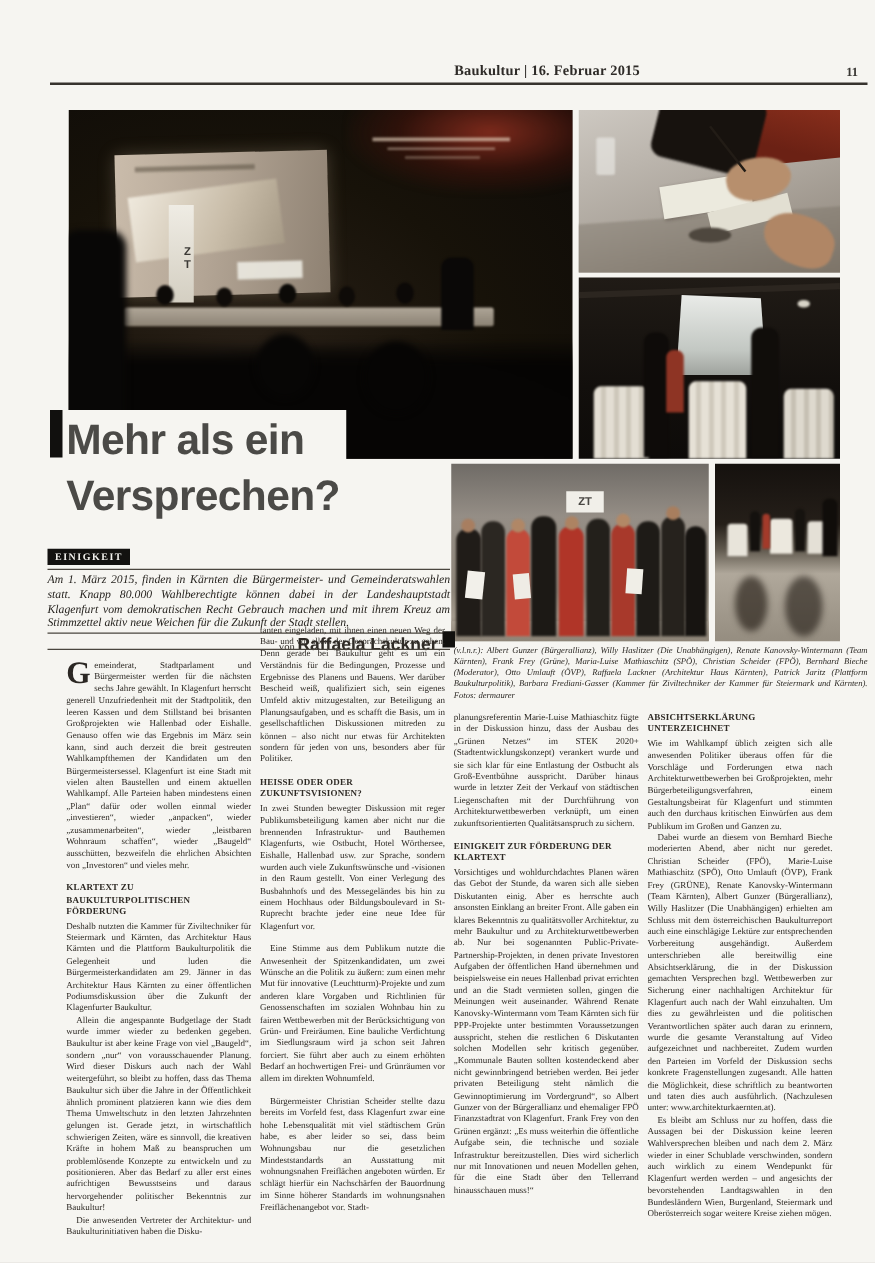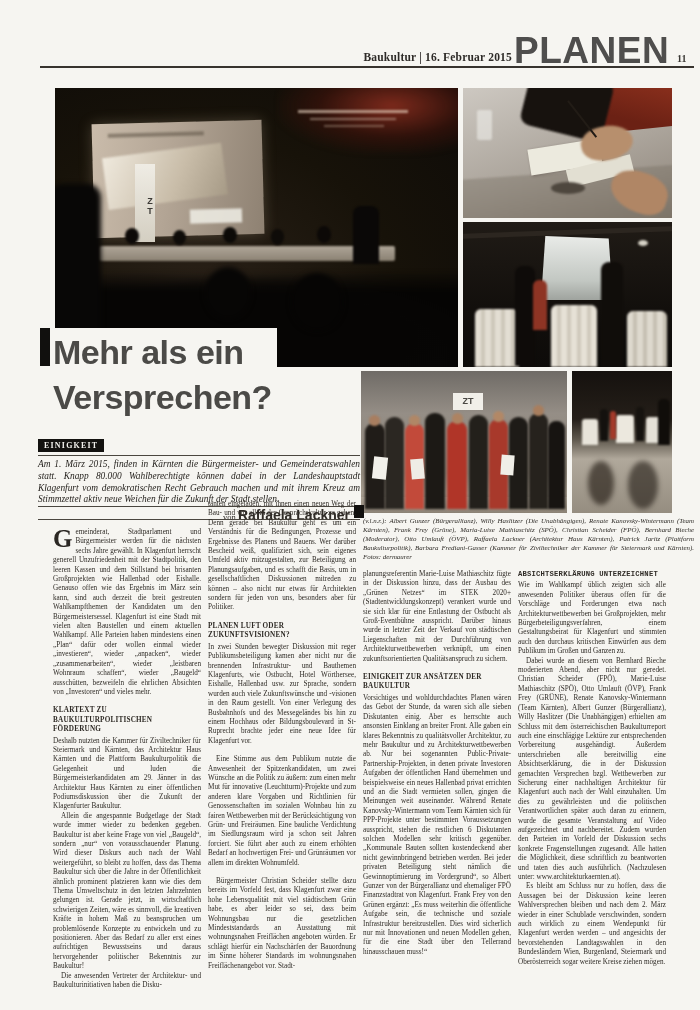--- a/index.html
+++ b/index.html
@@ -44,35 +44,34 @@
   
   .bcol{position:absolute;width:148px;overflow:hidden;font:7.2px/9.4px "Liberation Serif",serif;color:#2f2b26;text-align:justify;}
   .c1{left:53px;top:528px;height:470px;}
   .c2{left:208px;top:500px;height:470px;}
   .c3{left:363px;top:570px;height:434px;}
   .c4{left:518px;top:570px;height:434px;}
   .bcol p{margin:0;}
   .bcol p.ind{text-indent:8px;}
   .bcol p.gap{margin-top:9px;}
   .subhead{font-weight:bold;letter-spacing:.2px;margin:9px 0 2px 0;text-align:left;}
-  .bcol .subhead:first-child{margin-top:0;font-family:Liberation Mono, monospace;}
+  .bcol .subhead:first-child{margin-top:0;}
   .dropcap{float:left;font:bold 25px/20px "Liberation Serif",serif;padding:1px 3px 0 0;color:#2b2723;}
 
   
   .soft{filter:blur(1px);}
   .softer{filter:blur(2.5px);}
   .vtext{writing-mode:vertical-rl;text-orientation:upright;}
 </style>
 </head>
 <body>
 
 <div id="page">
 
   <div class="issue">Baukultur | 16. Februar 2015</div>
-  <div class="section-title">PLANEN</div>
   <div class="pagenum">11</div>
   <div class="header-rule"></div>
 
   <div class="photo ph-main">
     <div class="abs softer" style="right:-10px;top:-14px;width:190px;height:80px;background:radial-gradient(ellipse at 60% 40%,#7d2a1c 0%,rgba(70,20,12,.55) 45%,rgba(20,8,5,0) 75%);"></div>
     <div class="abs soft" style="right:50px;top:22px;width:110px;height:3px;background:rgba(230,210,190,.65);"></div>
     <div class="abs soft" style="right:62px;top:30px;width:86px;height:2px;background:rgba(230,210,190,.45);"></div>
     <div class="abs soft" style="right:74px;top:37px;width:60px;height:2px;background:rgba(230,210,190,.35);"></div>
     <div class="abs" style="left:38px;top:34px;width:170px;height:114px;background:linear-gradient(100deg,#cabcab 0%,#b3a595 45%,#8e8172 100%);transform:rotate(-1.5deg);box-shadow:0 0 14px rgba(210,190,160,.25);">
       <div class="abs soft" style="left:12px;top:28px;width:120px;height:52px;background:linear-gradient(120deg,#efe9dd 0%,#c9bda9 60%,#a69a86 100%);transform:rotate(-6deg);"></div>
@@ -177,28 +176,28 @@
 
   <div class="bcol c1">
       <p class=""><span class="dropcap">G</span>emeinderat, Stadtparlament und Bürgermeister werden für die nächsten sechs Jahre gewählt. In Klagenfurt herrscht generell Unzufriedenheit mit der Stadtpolitik, den leeren Kassen und dem Stillstand bei brisanten Großprojekten wie Hallenbad oder Eishalle. Genauso offen wie das Ergebnis im März sein kann, sind auch derzeit die breit gestreuten Wahlkampfthemen der Kandidaten um den Bürgermeistersessel. Klagenfurt ist eine Stadt mit vielen alten Baustellen und einem aktuellen Wahlkampf. Alle Parteien haben mindestens einen „Plan“ dafür oder wollen einmal wieder „investieren“, wieder „anpacken“, wieder „zusammenarbeiten“, wieder „leistbaren Wohnraum schaffen“, wieder „Baugeld“ ausschütten, bezweifeln die ehrlichen Absichten von „Investoren“ und vieles mehr.</p>
       <div class="subhead">KLARTEXT ZU BAUKULTURPOLITISCHEN FÖRDERUNG</div>
       <p class="">Deshalb nutzten die Kammer für Ziviltechniker für Steiermark und Kärnten, das Architektur Haus Kärnten und die Plattform Baukulturpolitik die Gelegenheit und luden die Bürgermeisterkandidaten am 29. Jänner in das Architektur Haus Kärnten zu einer öffentlichen Podiumsdiskussion über die Zukunft der Klagenfurter Baukultur.</p>
       <p class="ind ">Allein die angespannte Budgetlage der Stadt wurde immer wieder zu bedenken gegeben. Baukultur ist aber keine Frage von viel „Baugeld“, sondern „nur“ von vorausschauender Planung. Wird dieser Diskurs auch nach der Wahl weitergeführt, so bleibt zu hoffen, dass das Thema Baukultur sich über die Jahre in der Öffentlichkeit ähnlich prominent platzieren kann wie dies dem Thema Umweltschutz in den letzten Jahrzehnten gelungen ist. Gerade jetzt, in wirtschaftlich schwierigen Zeiten, wäre es sinnvoll, die kreativen Kräfte in hohem Maß zu beanspruchen um problemlösende Konzepte zu entwickeln und zu positionieren. Aber das Bedarf zu aller erst eines aufrichtigen Bewusstseins und daraus hervorgehender politischer Bekenntnis zur Baukultur!</p>
       <p class="ind ">Die anwesenden Vertreter der Architektur- und Baukulturinitiativen haben die Disku-</p>
     </div>
   <div class="bcol c2">
       <p class="">tanten eingeladen, mit ihnen einen neuen Weg der Bau- und vor allem der Gesprächskultur zu gehen. Denn gerade bei Baukultur geht es um ein Verständnis für die Bedingungen, Prozesse und Ergebnisse des Planens und Bauens. Wer darüber Bescheid weiß, qualifiziert sich, sein eigenes Umfeld aktiv mitzugestalten, zur Beteiligung an Planungsaufgaben, und es schafft die Basis, um in gesellschaftlichen Diskussionen mitreden zu können – also nicht nur etwas für Architekten sondern für jeden von uns, besonders aber für Politiker.</p>
-      <div class="subhead">PLANEN LUFT ODER ZUKUNFTSVISIONEN?</div>
+      <div class="subhead">HEISSE ODER ODER ZUKUNFTSVISIONEN?</div>
       <p class="">In zwei Stunden bewegter Diskussion mit reger Publikumsbeteiligung kamen aber nicht nur die brennenden Infrastruktur- und Bauthemen Klagenfurts, wie Ostbucht, Hotel Wörthersee, Eishalle, Hallenbad usw. zur Sprache, sondern wurden auch viele Zukunftswünsche und -visionen in den Raum gestellt. Von einer Verlegung des Busbahnhofs und des Messegeländes bis hin zu einem Hochhaus oder Bildungsboulevard in St-Ruprecht brachte jeder eine neue Idee für Klagenfurt vor.</p>
       <p class="ind gap">Eine Stimme aus dem Publikum nutzte die Anwesenheit der Spitzenkandidaten, um zwei Wünsche an die Politik zu äußern: zum einen mehr Mut für innovative (Leuchtturm)-Projekte und zum anderen klare Vorgaben und Richtlinien für Genossenschaften im sozialen Wohnbau hin zu fairen Wettbewerben mit der Berücksichtigung von Grün- und Freiräumen. Eine bauliche Verdichtung im Siedlungsraum wird ja schon seit Jahren forciert. Sie führt aber auch zu einem erhöhten Bedarf an hochwertigen Frei- und Grünräumen vor allem im direkten Wohnumfeld.</p>
       <p class="ind gap">Bürgermeister Christian Scheider stellte dazu bereits im Vorfeld fest, dass Klagenfurt zwar eine hohe Lebensqualität mit viel städtischem Grün habe, es aber leider so sei, dass beim Wohnungsbau nur die gesetzlichen Mindeststandards an Ausstattung mit wohnungsnahen Freiflächen angeboten würden. Er schlägt hierfür ein Nachschärfen der Bauordnung im Sinne höherer Standards im wohnungsnahen Freiflächenangebot vor. Stadt-</p>
     </div>
   <div class="bcol c3">
       <p class="">planungsreferentin Marie-Luise Mathiaschitz fügte in der Diskussion hinzu, dass der Ausbau des „Grünen Netzes“ im STEK 2020+ (Stadtentwicklungskonzept) verankert wurde und sie sich klar für eine Entlastung der Ostbucht als Groß-Eventbühne ausspricht. Darüber hinaus wurde in letzter Zeit der Verkauf von städtischen Liegenschaften mit der Durchführung von Architekturwettbewerben verknüpft, um einen zukunftsorientierten Qualitätsanspruch zu sichern.</p>
-      <div class="subhead">EINIGKEIT ZUR ANSÄTZEN DER BAUKULTUR</div>
+      <div class="subhead">EINIGKEIT ZUR FÖRDERUNG DER KLARTEXT</div>
       <p class="">Vorsichtiges und wohldurchdachtes Planen wären das Gebot der Stunde, da waren sich alle sieben Diskutanten einig. Aber es herrschte auch ansonsten Einklang an breiter Front. Alle gaben ein klares Bekenntnis zu qualitätsvoller Architektur, zu mehr Baukultur und zu Architekturwettbewerben ab. Nur bei sogenannten Public-Private-Partnership-Projekten, in denen private Investoren Aufgaben der öffentlichen Hand übernehmen und beispielsweise ein neues Hallenbad privat errichten und an die Stadt vermieten sollen, gingen die Meinungen weit auseinander. Während Renate Kanovsky-Wintermann vom Team Kärnten sich für PPP-Projekte unter bestimmten Voraussetzungen ausspricht, stehen die restlichen 6 Diskutanten solchen Modellen sehr kritisch gegenüber. „Kommunale Bauten sollten kostendeckend aber nicht gewinnbringend betrieben werden. Bei jeder privaten Beteiligung steht nämlich die Gewinnoptimierung im Vordergrund“, so Albert Gunzer von der Bürgerallianz und ehemaliger FPÖ Finanzstadtrat von Klagenfurt. Frank Frey von den Grünen ergänzt: „Es muss weiterhin die öffentliche Aufgabe sein, die technische und soziale Infrastruktur bereitzustellen. Dies wird sicherlich nur mit Innovationen und neuen Modellen gehen, für die eine Stadt über den Tellerrand hinausschauen muss!“</p>
     </div>
   <div class="bcol c4">
       <div class="subhead">ABSICHTSERKLÄRUNG UNTERZEICHNET</div>
       <p class="">Wie im Wahlkampf üblich zeigten sich alle anwesenden Politiker überaus offen für die Vorschläge und Forderungen etwa nach Architekturwettbewerben bei Großprojekten, mehr Bürgerbeteiligungsverfahren, einem Gestaltungsbeirat für Klagenfurt und stimmten auch den durchaus kritischen Einwürfen aus dem Publikum im Großen und Ganzen zu.</p>
       <p class="ind ">Dabei wurde an diesem von Bernhard Bieche moderierten Abend, aber nicht nur geredet. Christian Scheider (FPÖ), Marie-Luise Mathiaschitz (SPÖ), Otto Umlauft (ÖVP), Frank Frey (GRÜNE), Renate Kanovsky-Wintermann (Team Kärnten), Albert Gunzer (Bürgerallianz), Willy Haslitzer (Die Unabhängigen) erhielten am Schluss mit dem österreichischen Baukulturreport auch eine einschlägige Lektüre zur entsprechenden Vorbereitung ausgehändigt. Außerdem unterschrieben alle bereitwillig eine Absichtserklärung, die in der Diskussion gemachten Versprechen bzgl. Wettbewerben zur Sicherung einer nachhaltigen Architektur für Klagenfurt auch nach der Wahl einzuhalten. Um dies zu gewährleisten und die politischen Verantwortlichen später auch daran zu erinnern, wurde die gesamte Veranstaltung auf Video aufgezeichnet und nachbereitet. Zudem wurden den Parteien im Vorfeld der Diskussion sechs konkrete Fragenstellungen zugesandt. Alle hatten die Möglichkeit, diese schriftlich zu beantworten und taten dies auch ausführlich. (Nachzulesen unter: www.architekturkaernten.at).</p>
       <p class="ind ">Es bleibt am Schluss nur zu hoffen, dass die Aussagen bei der Diskussion keine leeren Wahlversprechen bleiben und nach dem 2. März wieder in einer Schublade verschwinden, sondern auch wirklich zu einem Wendepunkt für Klagenfurt werden werden – und angesichts der bevorstehenden Landtagswahlen in den Bundesländern Wien, Burgenland, Steiermark und Oberösterreich sogar weitere Kreise ziehen mögen.</p>
     </div>
 
 </div>

